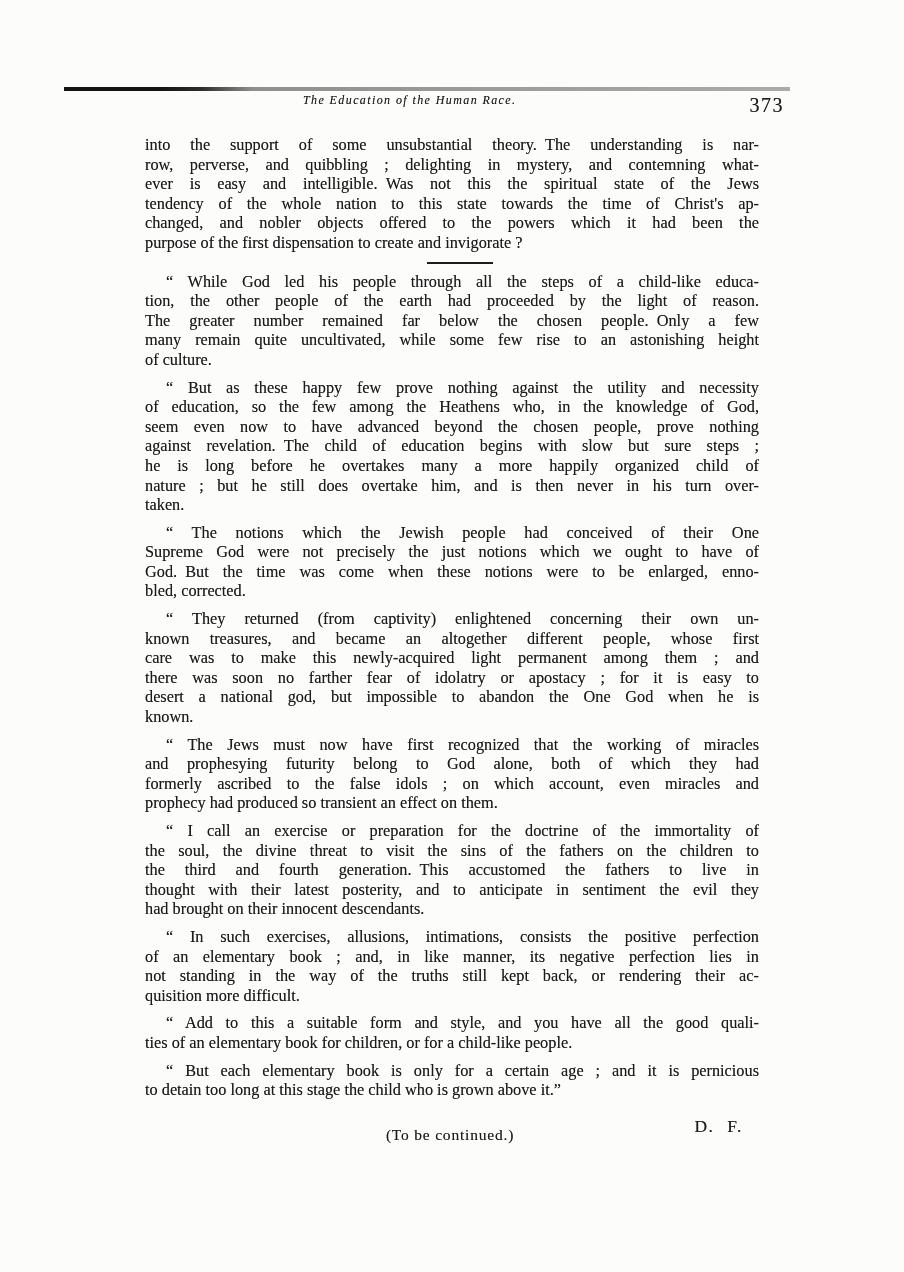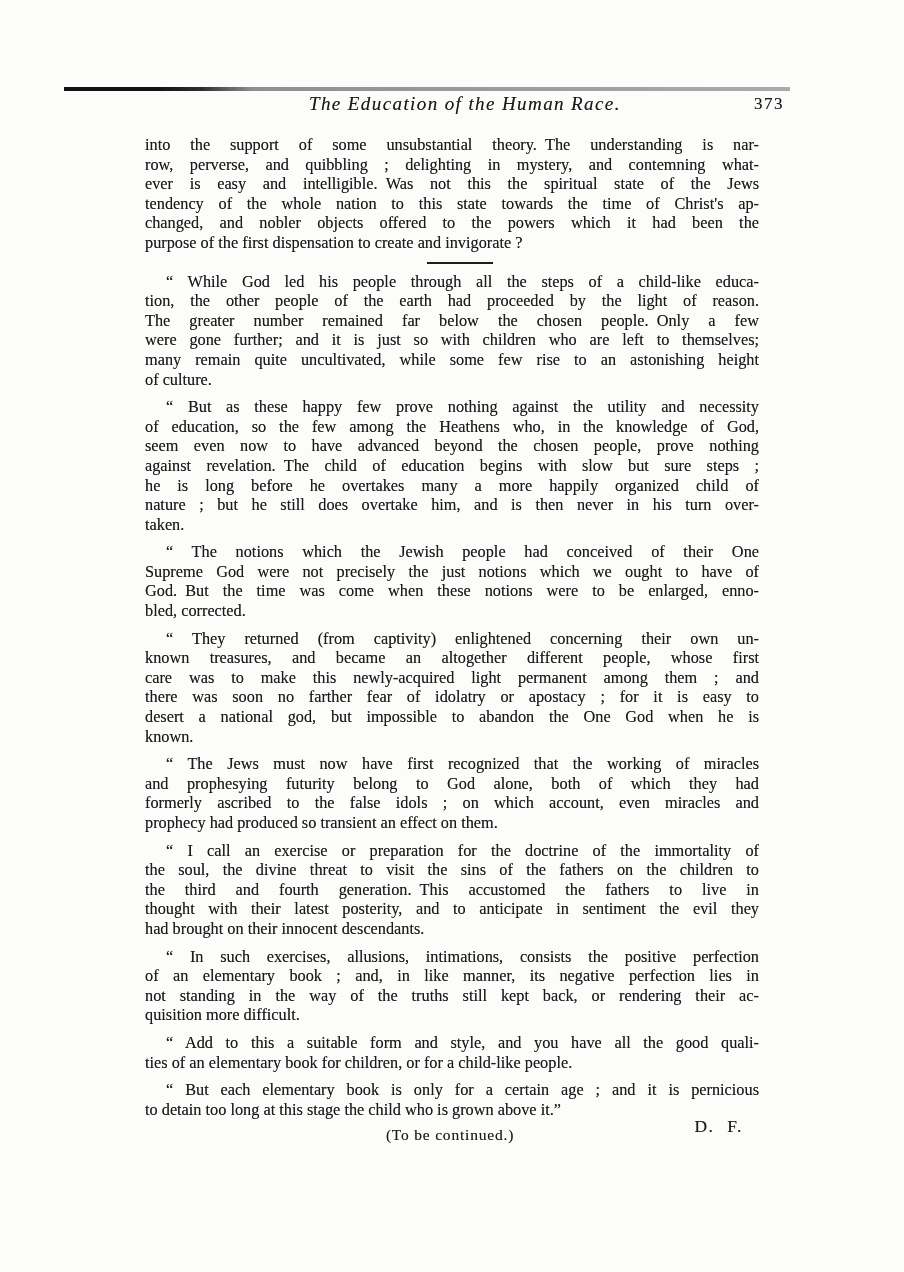--- a/index.html
+++ b/index.html
@@ -22,31 +22,31 @@
       #131313 0%, #131313 13%, #2e2e2e 19%, #5a5a5a 22%,
       #8f8f8f 26%, #9c9c9c 60%, #ababab 100%);
   }
   .header-row {
     position: absolute;
     left: 137px; top: 93px;
     width: 640px; height: 26px;
   }
   .running-title {
     position: absolute;
-    left: 172px; top: 0;
+    left: 166px; top: 0;
     font-style: italic;
-    font-size: 19px;
+    font-size: 12px;
     letter-spacing: 1.4px;
     white-space: nowrap;
     text-shadow: 0 0 0.4px rgba(20,20,20,0.5);
   }
   .page-number {
     position: absolute;
     right: -7px; top: 1px;
-    font-size: 17px;
+    font-size: 20px;
     letter-spacing: 1.5px;
     text-shadow: 0 0 0.4px rgba(20,20,20,0.5);
     text-align: center;
   }
   .body-text {
     position: absolute;
     left: 137px; top: 127px;
     width: 630px;
     font-size: 16.3px;
     line-height: 19.6px;
@@ -103,21 +103,20 @@
         <div class="line">ever is easy and intelligible. Was not this the spiritual state of the Jews</div>
         <div class="line">tendency of the whole nation to this state towards the time of Christ's ap-</div>
         <div class="line">changed, and nobler objects offered to the powers which it had been the</div>
         <div class="line para-last">purpose of the first dispensation to create and invigorate ?</div>
       </div>
       <div class="rule-divider"></div>
       <div class="paragraph">
         <div class="line indent">“ While God led his people through all the steps of a child-like educa-</div>
         <div class="line">tion, the other people of the earth had proceeded by the light of reason.</div>
         <div class="line">The greater number remained far below the chosen people. Only a few</div>
-        <div class="line">were gone further; and it is just so with children who are left to themselves;</div>
         <div class="line">many remain quite uncultivated, while some few rise to an astonishing height</div>
         <div class="line para-last">of culture.</div>
       </div>
       <div class="paragraph">
         <div class="line indent">“ But as these happy few prove nothing against the utility and necessity</div>
         <div class="line">of education, so the few among the Heathens who, in the knowledge of God,</div>
         <div class="line">seem even now to have advanced beyond the chosen people, prove nothing</div>
         <div class="line">against revelation. The child of education begins with slow but sure steps ;</div>
         <div class="line">he is long before he overtakes many a more happily organized child of</div>
         <div class="line">nature ; but he still does overtake him, and is then never in his turn over-</div>

